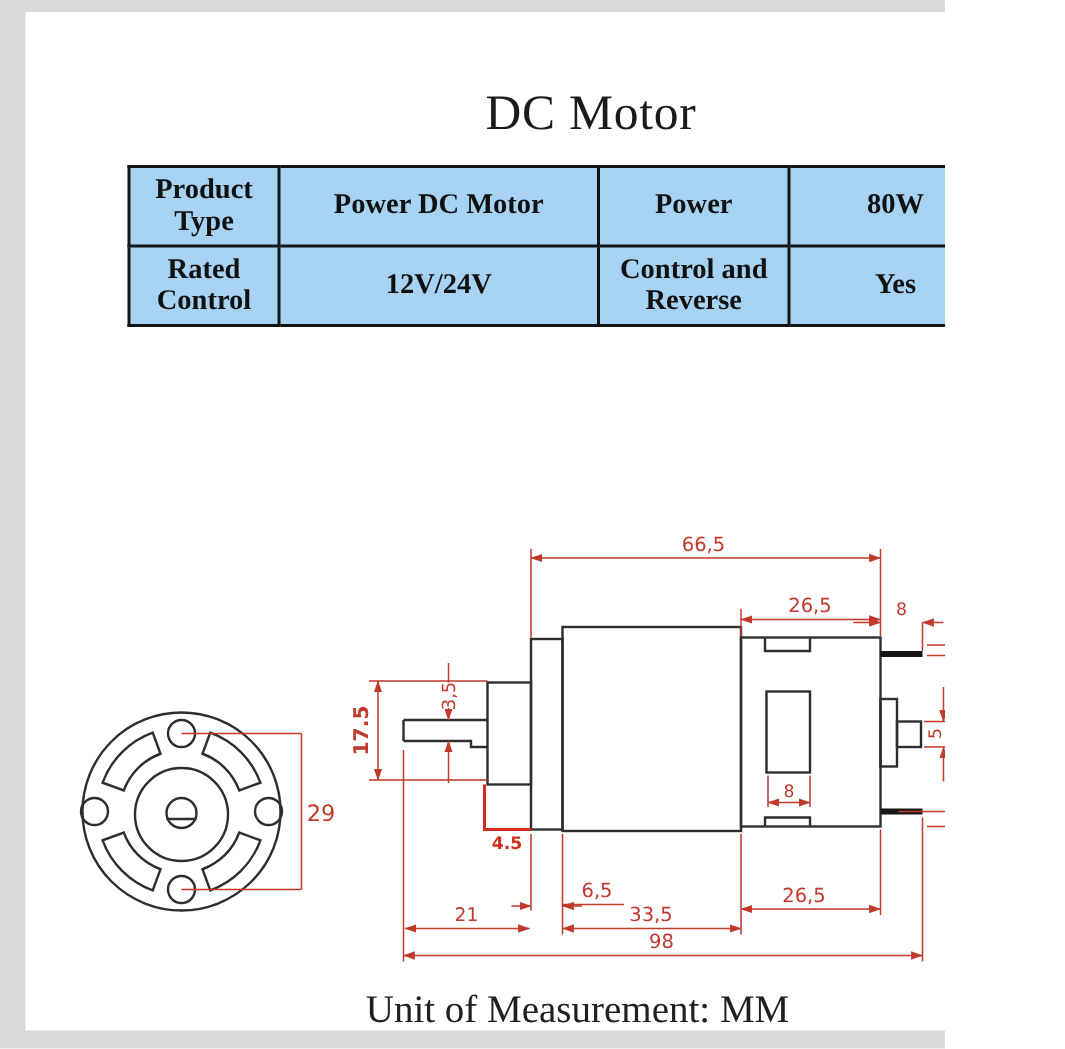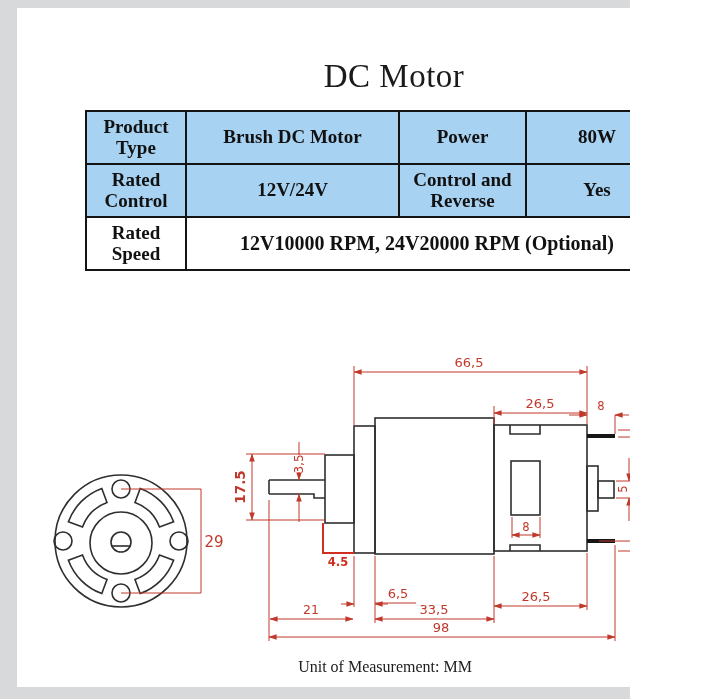--- a/index.html
+++ b/index.html
@@ -8,54 +8,50 @@
   .card{position:absolute;left:17px;top:8px;width:677px;height:679px;background:#ffffff;}
   .title{position:absolute;left:377px;top:50px;transform:translateX(-50%);
          font-size:33px;color:#1b1b1b;white-space:nowrap;letter-spacing:.5px;}
   table.spec{position:absolute;left:68px;top:102px;width:582px;border-collapse:collapse;
          table-layout:fixed;font-size:19px;color:#111;}
   table.spec td{border:2px solid #141414;text-align:center;vertical-align:middle;
          height:51px;line-height:1.08;padding:0 3px;font-weight:bold;}
   tr.shaded td{background:#a7d2f2;}
   td.wide{font-size:20px;}
   .unit-note{position:absolute;left:368px;top:650px;transform:translateX(-50%);
-         font-size:16px;color:#202020;white-space:nowrap;}
+         font-size:26px;color:#202020;white-space:nowrap;}
   svg.drawing{position:absolute;left:0;top:0;width:710px;height:699px;}
 </style>
 </head>
 <body>
 
 <div class="frame">
   <div class="card">
 
     <div class="title">DC Motor</div>
 
     <table class="spec">
       <colgroup>
         <col style="width:100px">
           <col style="width:213px">
           <col style="width:127px">
           <col style="width:142px">
       </colgroup>
       <tbody>
         <tr class="shaded">
           <td>Product Type</td>
-          <td>Brush DC Motor</td>
+          <td>Power DC Motor</td>
           <td>Power</td>
           <td>80W</td>
         </tr>
         <tr class="shaded">
           <td>Rated Control</td>
           <td>12V/24V</td>
           <td>Control and Reverse</td>
           <td>Yes</td>
-        </tr>
-        <tr>
-          <td>Rated Speed</td>
-          <td class="wide" colspan="3">12V10000 RPM, 24V20000 RPM (Optional)</td>
         </tr>
       </tbody>
     </table>
 
     <svg class="drawing" viewBox="0 0 710 699">
       <defs>
         <marker id="arw" viewBox="0 0 10 10" refX="9.5" refY="5" markerWidth="8" markerHeight="8" orient="auto-start-reverse">
           <path d="M0 1.5 L10 5 L0 8.5 Z" fill="#c0392b"></path>
         </marker>
       </defs>

